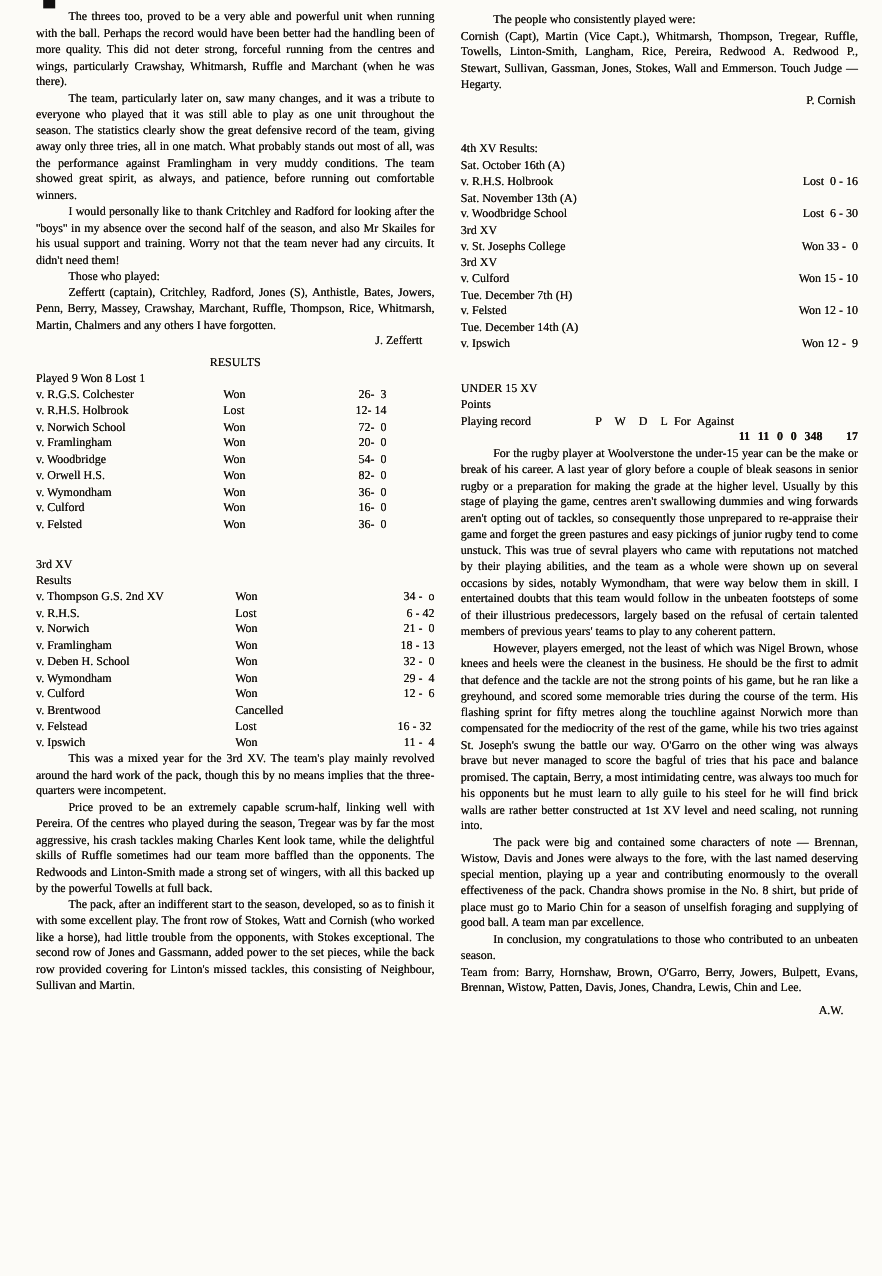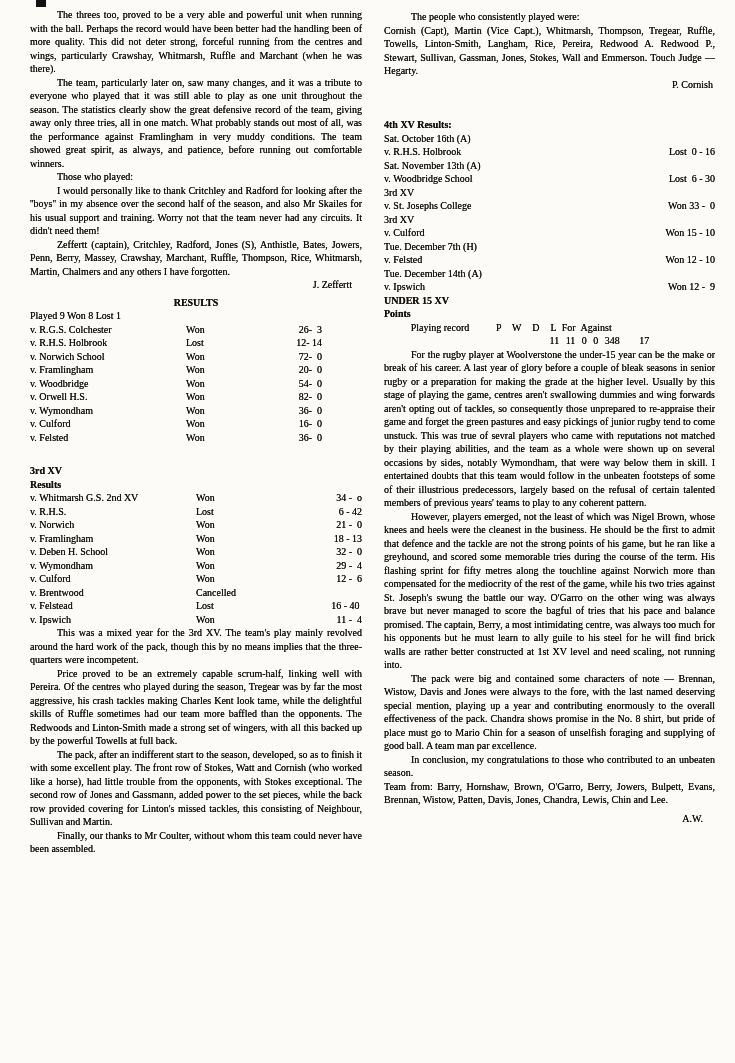--- a/index.html
+++ b/index.html
@@ -12,49 +12,49 @@
   .artifact { position:absolute; left:36px; top:0; width:10px; height:7px; background:#111; }
   .col { position:absolute; top:0; font-size:10px; line-height:13.5px; text-align:justify; }
   .col-left  { left:30px;  width:332px; padding-top:8px; }
   .col-right { left:384px; width:331px; padding-top:10px; }
   p { margin:0; }
   .indent { text-indent:27px; }
   .sig { text-align:right; }
   .sig-l { padding-right:10px; }
   .sig-r { padding-right:2px; }
   .sig-aw { padding-right:12px; margin-top:5px; }
-  .bold { font-weight:700; }
+  .bold { font-weight:400; }
   .center { text-align:center; }
   .results-block { margin-top:4px; }
   .third-block   { margin-top:20px; }
   .fourth-block  { margin-top:27px; }
-  .under15-block { }
+  .under15-block { margin-top:24px; }
   .row { display:flex; }
   .row .opp { flex:1 1 auto; text-align:left; }
   .row .res { width:78px; text-align:left; white-space:pre; }
   .t1 .score { width:58px; text-align:right; white-space:pre; margin-right:40px; }
   .t2 .score { width:88px; text-align:right; white-space:pre; }
   .r4 .txt   { flex:1 1 auto; text-align:left; }
   .r4 .score { text-align:left; white-space:pre; }
-  .record-line { display:flex; text-align:center; }
+  .record-line { display:flex; text-align:left; }
   .record-line .lbl { width:112px; }
   .record-line .hdr { white-space:pre; word-spacing:3px; }
-  .rec-values { padding-left:100px; white-space:pre; word-spacing:4px; text-align:center; }
+  .rec-values { padding-left:100px; white-space:pre; word-spacing:4px; text-align:right;font-weight:bold; }
 </style>
 </head>
 <body>
 
 <div class="page">
   <div class="artifact"></div>
 
   <div class="col col-left">
     <p class="indent">The threes too, proved to be a very able and powerful unit when running with the ball. Perhaps the record would have been better had the handling been of more quality. This did not deter strong, forceful running from the centres and wings, particularly Crawshay, Whitmarsh, Ruffle and Marchant (when he was there).</p>
     <p class="indent">The team, particularly later on, saw many changes, and it was a tribute to everyone who played that it was still able to play as one unit throughout the season. The statistics clearly show the great defensive record of the team, giving away only three tries, all in one match. What probably stands out most of all, was the performance against Framlingham in very muddy conditions. The team showed great spirit, as always, and patience, before running out comfortable winners.</p>
+    <p class="indent">I would personally like to thank Critchley and Radford for looking after the ''boys'' in my absence over the second half of the season, and also Mr Skailes for his usual support and training. Worry not that the team never had any circuits. It didn't need them!</p>
     <p class="indent">Those who played:</p>
-    <p class="indent">I would personally like to thank Critchley and Radford for looking after the ''boys'' in my absence over the second half of the season, and also Mr Skailes for his usual support and training. Worry not that the team never had any circuits. It didn't need them!</p>
     <p class="indent">Zeffertt (captain), Critchley, Radford, Jones (S), Anthistle, Bates, Jowers, Penn, Berry, Massey, Crawshay, Marchant, Ruffle, Thompson, Rice, Whitmarsh, Martin, Chalmers and any others I have forgotten.</p>
     <p class="sig sig-l">J. Zeffertt</p>
 
     <div class="results-block">
       <p class="bold center">RESULTS</p>
       <p>Played 9 Won 8 Lost 1</p>
       <div class="row t1">
           <span class="opp">v. R.G.S. Colchester</span>
           <span class="res">Won</span>
           <span class="score">26-  3</span>
@@ -98,21 +98,21 @@
           <span class="opp">v. Felsted</span>
           <span class="res">Won</span>
           <span class="score">36-  0</span>
         </div>
     </div>
 
     <div class="third-block">
       <p class="bold">3rd XV</p>
       <p class="bold">Results</p>
       <div class="row t2">
-          <span class="opp">v. Whitmarsh G.S. 2nd XV</span>
+          <span class="opp">v. Thompson G.S. 2nd XV</span>
           <span class="res">Won</span>
           <span class="score">34 -  o</span>
         </div>
       <div class="row t2">
           <span class="opp">v. R.H.S.</span>
           <span class="res">Lost</span>
           <span class="score">6 - 42</span>
         </div>
       <div class="row t2">
           <span class="opp">v. Norwich</span>
@@ -140,31 +140,30 @@
           <span class="score">12 -  6</span>
         </div>
       <div class="row t2">
           <span class="opp">v. Brentwood</span>
           <span class="res">Cancelled</span>
           <span class="score"></span>
         </div>
       <div class="row t2">
           <span class="opp">v. Felstead</span>
           <span class="res">Lost</span>
-          <span class="score">16 - 40 </span>
+          <span class="score">16 - 32 </span>
         </div>
       <div class="row t2">
           <span class="opp">v. Ipswich</span>
           <span class="res">Won</span>
           <span class="score">11 -  4</span>
         </div>
       <p class="indent">This was a mixed year for the 3rd XV. The team's play mainly revolved around the hard work of the pack, though this by no means implies that the three-quarters were incompetent.</p>
       <p class="indent">Price proved to be an extremely capable scrum-half, linking well with Pereira. Of the centres who played during the season, Tregear was by far the most aggressive, his crash tackles making Charles Kent look tame, while the delightful skills of Ruffle sometimes had our team more baffled than the opponents. The Redwoods and Linton-Smith made a strong set of wingers, with all this backed up by the powerful Towells at full back.</p>
       <p class="indent">The pack, after an indifferent start to the season, developed, so as to finish it with some excellent play. The front row of Stokes, Watt and Cornish (who worked like a horse), had little trouble from the opponents, with Stokes exceptional. The second row of Jones and Gassmann, added power to the set pieces, while the back row provided covering for Linton's missed tackles, this consisting of Neighbour, Sullivan and Martin.</p>
-      <p class="indent">Finally, our thanks to Mr Coulter, without whom this team could never have been assembled.</p>
     </div>
   </div>
 
   <div class="col col-right">
     <p class="indent">The people who consistently played were:</p>
     <p>Cornish (Capt), Martin (Vice Capt.), Whitmarsh, Thompson, Tregear, Ruffle, Towells, Linton-Smith, Langham, Rice, Pereira, Redwood A. Redwood P., Stewart, Sullivan, Gassman, Jones, Stokes, Wall and Emmerson. Touch Judge — Hegarty.</p>
     <p class="sig sig-r">P. Cornish</p>
 
     <div class="fourth-block">
       <p class="bold">4th XV Results:</p>

